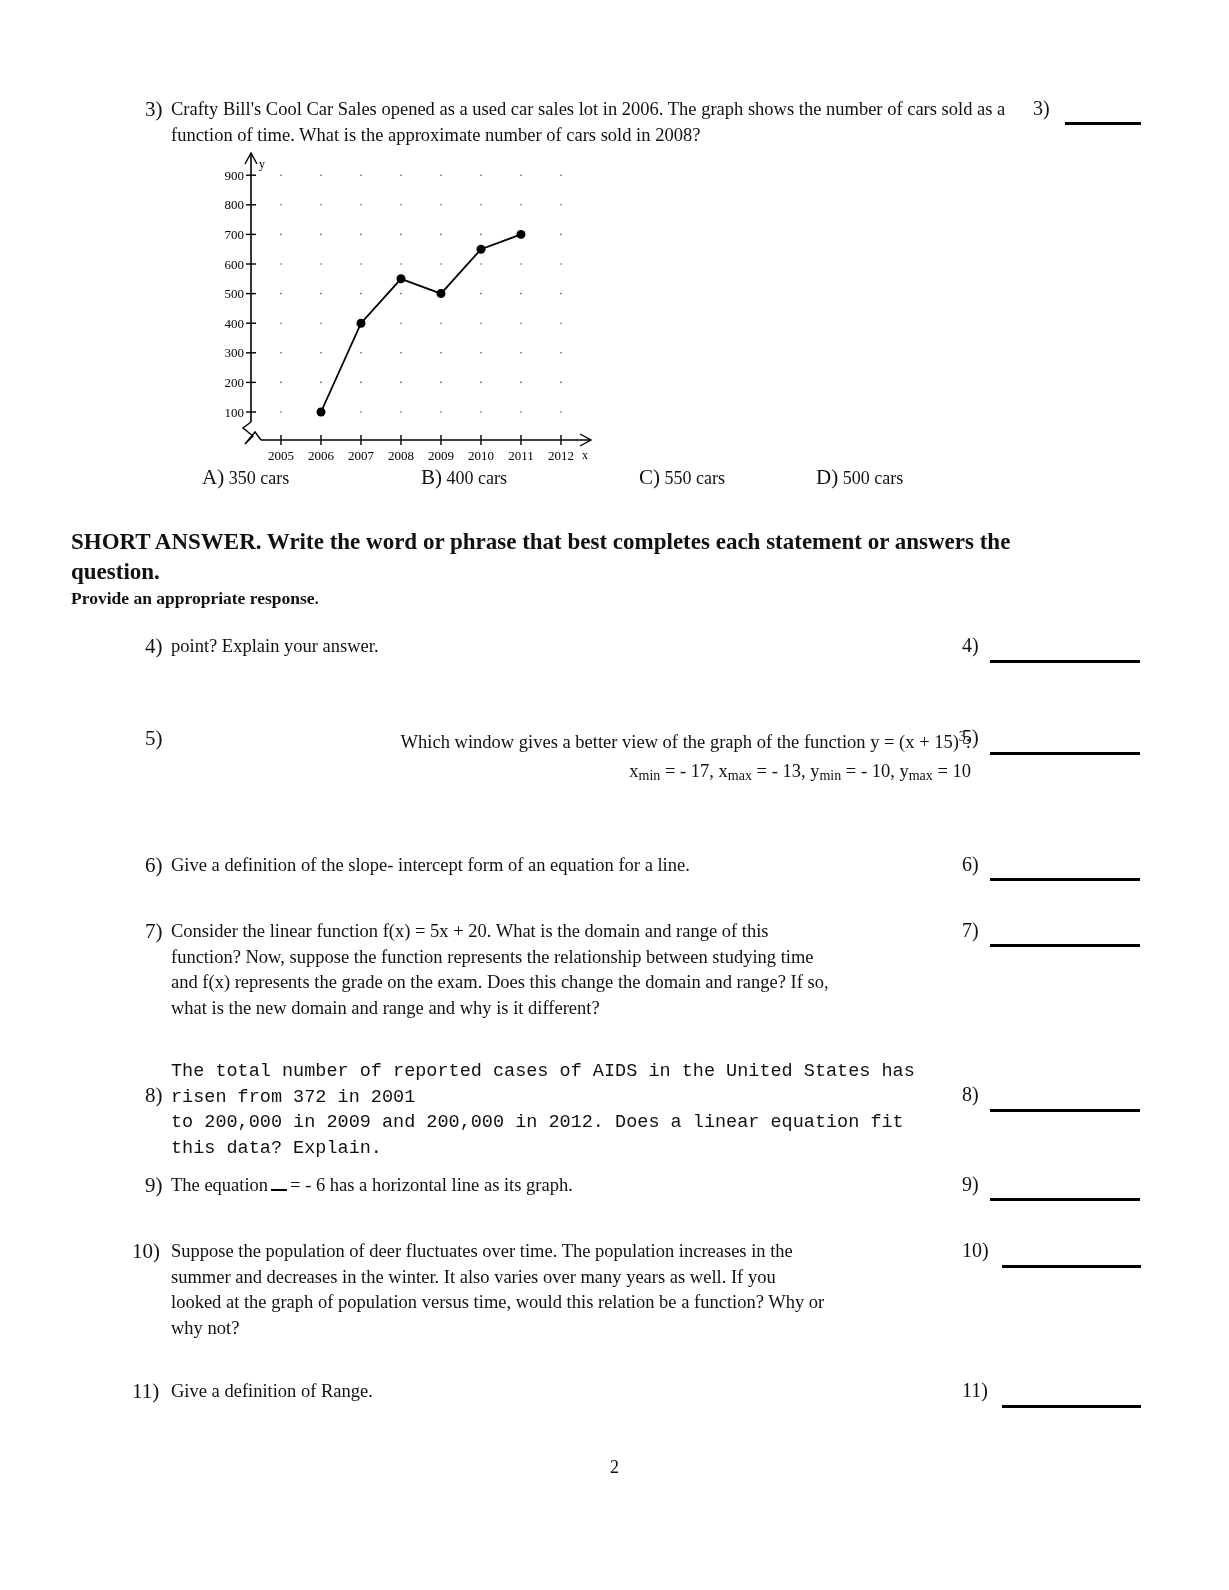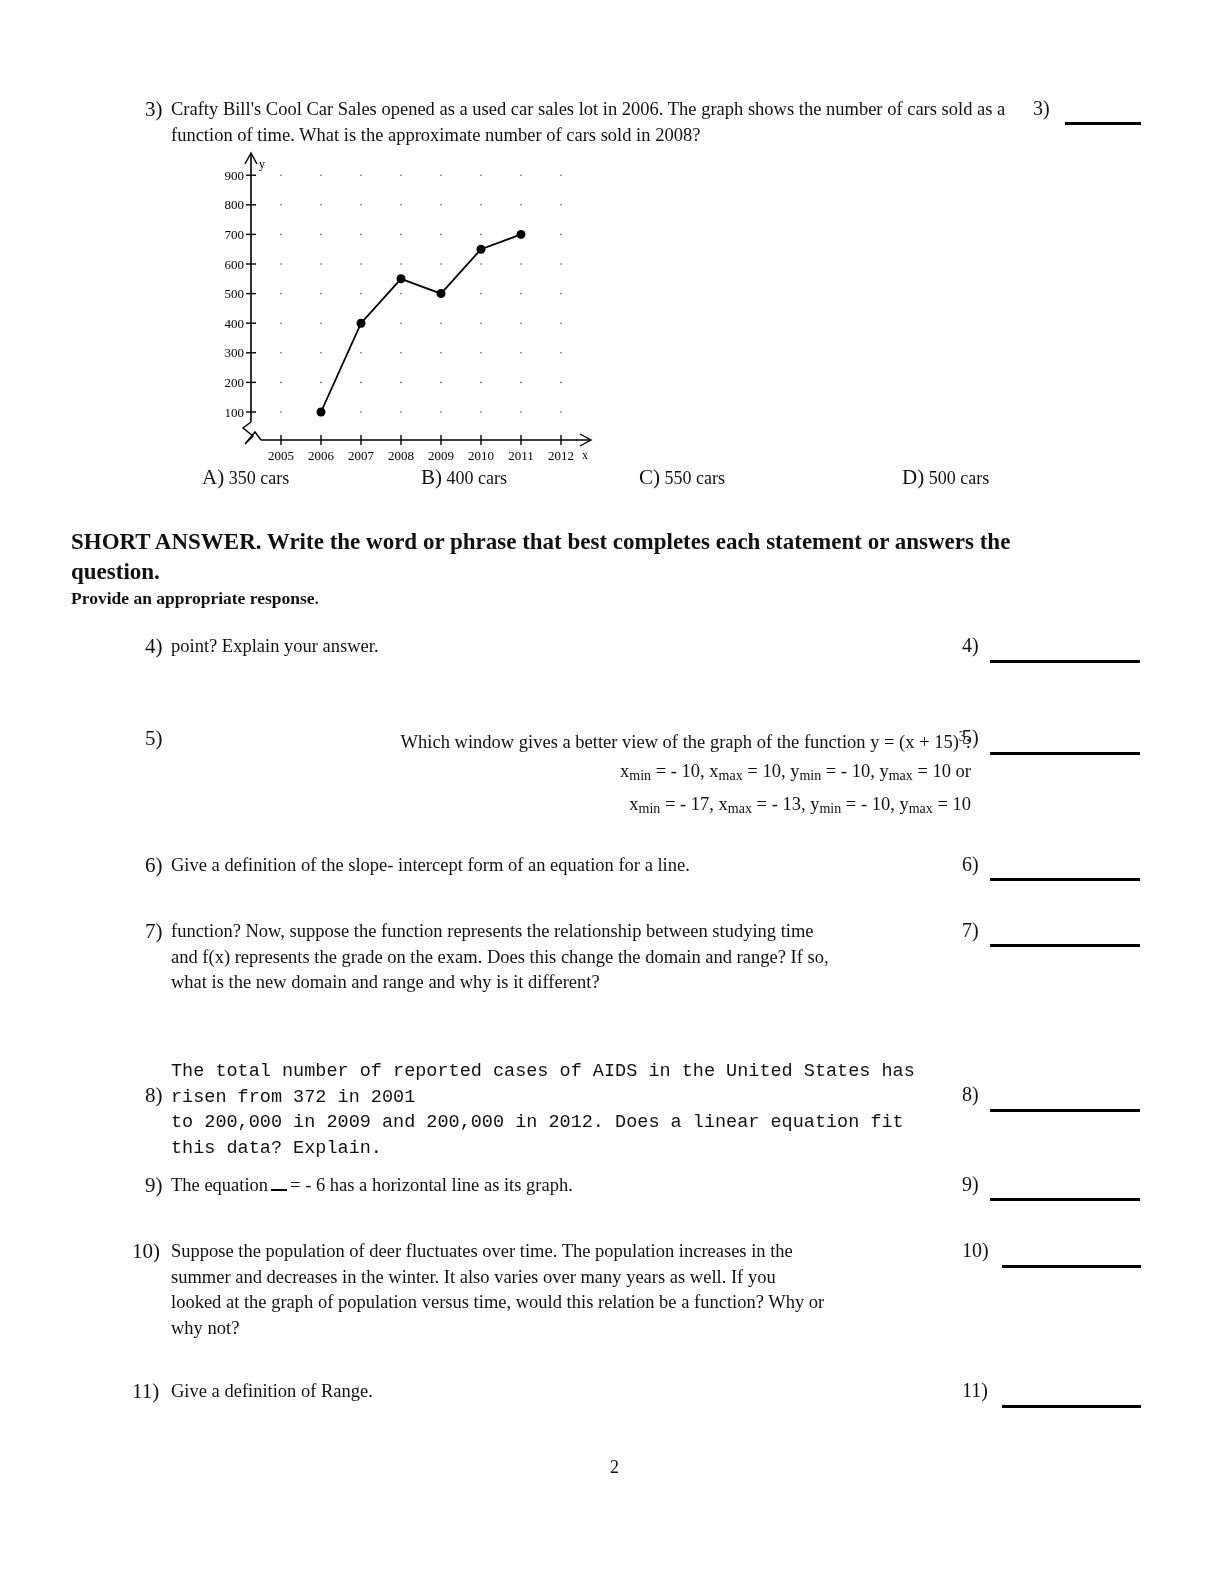--- a/index.html
+++ b/index.html
@@ -166,63 +166,58 @@
   <span>350 cars</span>
 </div>
 <div class="choice" style="left:411px;">
   <span class="lt">B)</span>
   <span>400 cars</span>
 </div>
 <div class="choice" style="left:629px;">
   <span class="lt">C)</span>
   <span>550 cars</span>
 </div>
-<div class="choice" style="left:892px;">
+<div class="choice" style="left:806px;">
   <span class="lt">D)</span>
   <span>500 cars</span>
 </div>
 
 <div class="heading">SHORT ANSWER.  Write the word or phrase that best completes each statement or answers the question.</div>
 <div class="sub">Provide an appropriate response.</div>
 
 <div class="qnum" style="left:145px;top:634px;">4)</div>
 <div class="qtext" style="top:634px;">
   <span class="wline">point? Explain your answer.</span>
 </div>
 <div class="rnum" style="left:962px;top:634px;">4)</div>
 <div class="blank" style="left:990px;top:660px;"></div>
 
 <div class="qnum" style="left:145px;top:726px;">5)</div>
 <div class="qtext" style="top:722px;line-height:29px;width:800px;text-align:right;">
   <span class="wline"><span>Which window gives a better view of the graph of the function y = (x + 15)</span><sup style="font-size:14px;">3</sup><span>:</span></span>
-  <span class="wline">
-    <span>x</span><sub class="s">min</sub> = <span>- 10</span>,
-    <span>x</span><sub class="s">max</sub> = <span>10</span>,
-    <span>y</span><sub class="s">min</sub> = <span>- 10</span>,
-    <span>y</span><sub class="s">max</sub> = <span>10</span> <span>or</span>
-  </span>
   <span class="wline">
     <span>x</span><sub class="s">min</sub> = <span>- 17</span>,
     <span>x</span><sub class="s">max</sub> = <span>- 13</span>,
     <span>y</span><sub class="s">min</sub> = <span>- 10</span>,
     <span>y</span><sub class="s">max</sub> = <span>10</span>
   </span>
 </div>
 <div class="rnum" style="left:962px;top:726px;">5)</div>
 <div class="blank" style="left:990px;top:752px;"></div>
 
 <div class="qnum" style="left:145px;top:853px;">6)</div>
 <div class="qtext" style="top:853px;">
   <span class="wline">Give a definition of the slope- intercept form of an equation for a line.</span>
 </div>
 <div class="rnum" style="left:962px;top:853px;">6)</div>
 <div class="blank" style="left:990px;top:878px;"></div>
 
 <div class="qnum" style="left:145px;top:919px;">7)</div>
 <div class="qtext" style="top:919px;">
+  <span class="wline">Consider the linear function f(x) = 5x + 20.  What is the domain and range of this</span>
   <span class="wline">function?  Now, suppose the function represents the relationship between studying time</span>
   <span class="wline">and f(x) represents the grade on the exam.  Does this change the domain and range?  If so,</span>
   <span class="wline">what is the new domain and range and why is it different?</span>
 </div>
 <div class="rnum" style="left:962px;top:919px;">7)</div>
 <div class="blank" style="left:990px;top:944px;"></div>
 
 <div class="qnum" style="left:145px;top:1083px;">8)</div>
 <div class="qtext" style="top:1059px;font-family:Liberation Mono, monospace;">
   <span class="wline">The total number of reported cases of AIDS in the United States has risen from 372 in 2001</span>

